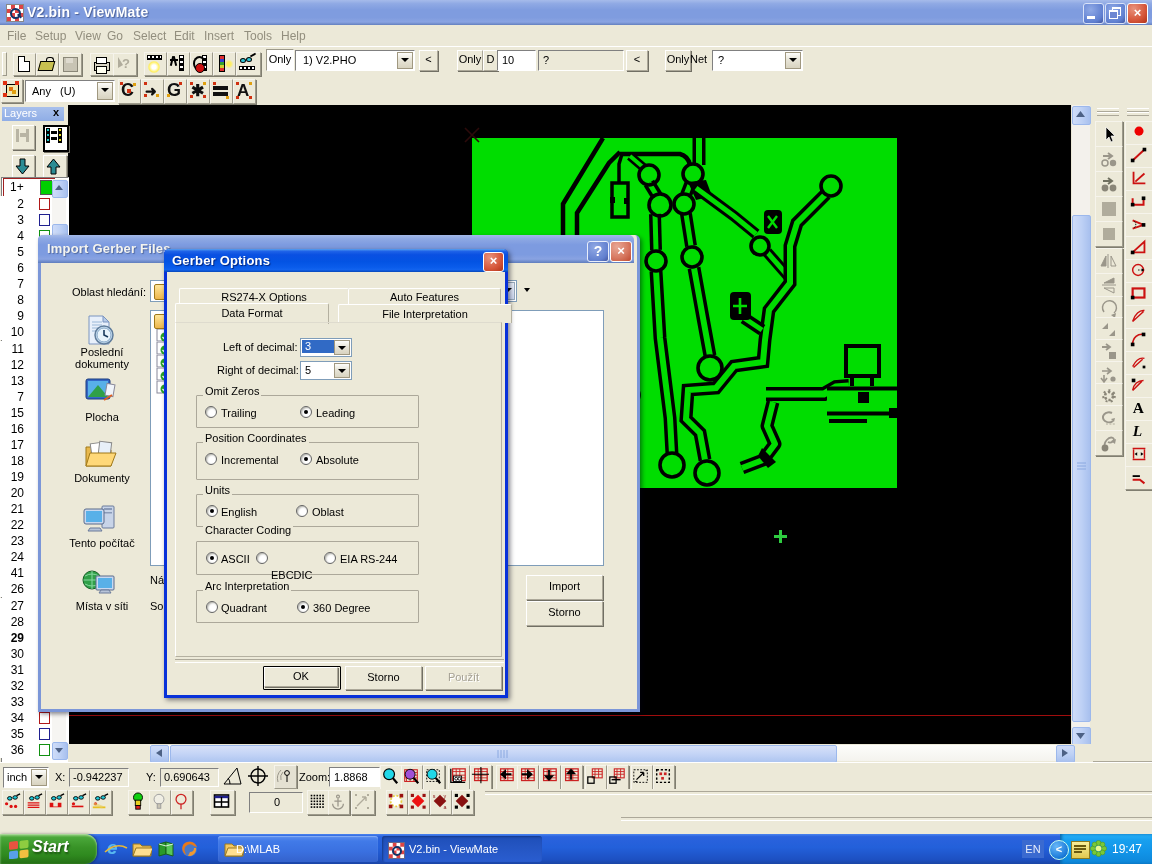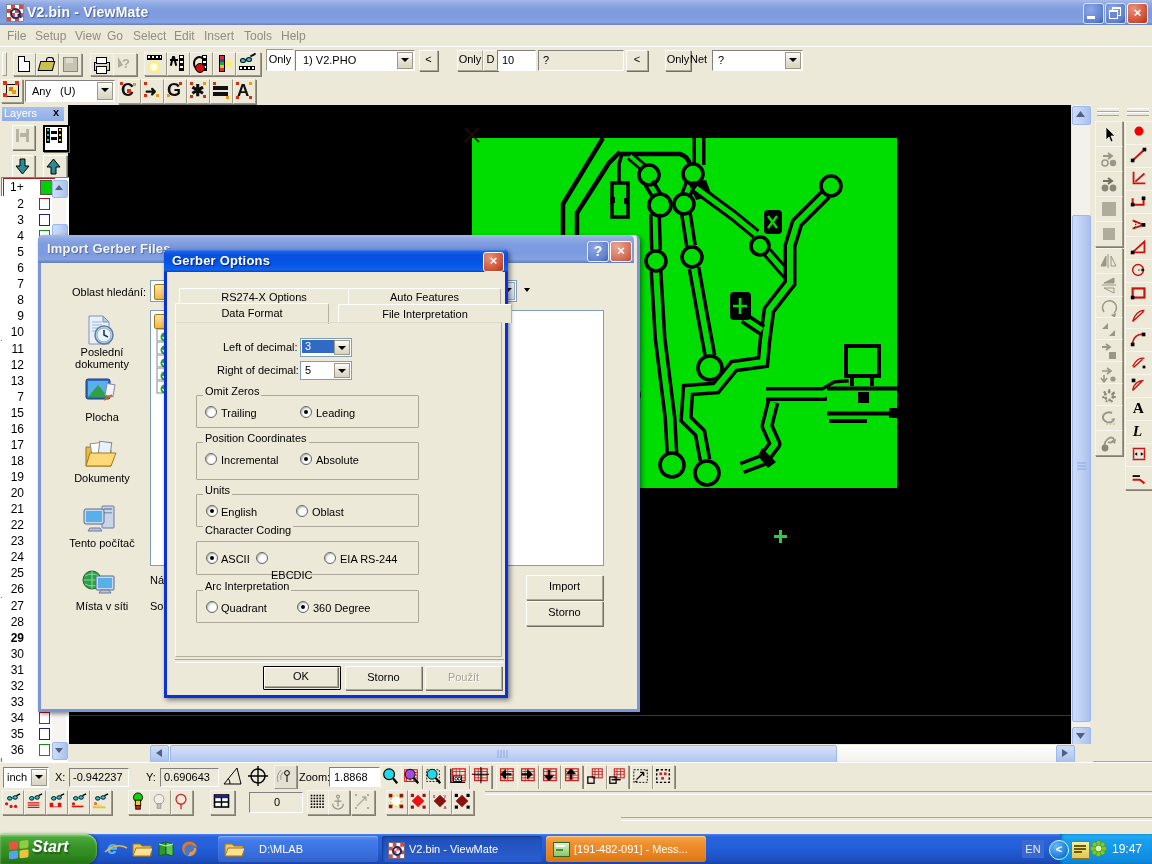--- a/index.html
+++ b/index.html
@@ -410,21 +410,21 @@
       </div>
       <div class="abs" style="left:0;top:428px;width:52px;height:16px;background:#fff;">
         <span style="position:absolute;right:28px;top:1px;font-size:12px;">23</span>
         <div class="abs" style="left:39px;top:2px;width:9px;height:10px;border:1px solid #b01818;background:#fff;"></div>
       </div>
       <div class="abs" style="left:0;top:444px;width:52px;height:16px;background:#fff;">
         <span style="position:absolute;right:28px;top:1px;font-size:12px;">24</span>
         <div class="abs" style="left:39px;top:2px;width:9px;height:10px;border:1px solid #202090;background:#fff;"></div>
       </div>
       <div class="abs" style="left:0;top:460px;width:52px;height:16px;background:#fff;">
-        <span style="position:absolute;right:28px;top:1px;font-size:12px;">25</span>
+        <span style="position:absolute;right:28px;top:1px;font-size:12px;">41</span>
         <div class="abs" style="left:39px;top:2px;width:9px;height:10px;border:1px solid #109010;background:#fff;"></div>
       </div>
       <div class="abs" style="left:0;top:476px;width:52px;height:16px;background:#fff;">
         <span style="position:absolute;right:28px;top:1px;font-size:12px;">26</span>
         <div class="abs" style="left:39px;top:2px;width:9px;height:10px;border:1px solid #b01818;background:#fff;"></div>
       </div>
       <div class="abs" style="left:0;top:493px;width:52px;height:16px;background:#fff;">
         <span style="position:absolute;right:28px;top:1px;font-size:12px;">27</span>
         <div class="abs" style="left:39px;top:2px;width:9px;height:10px;border:1px solid #202090;background:#fff;"></div>
       </div>
@@ -1225,35 +1225,28 @@
       <circle cx="9.5" cy="10" r="7.5" fill="#4878c8"></circle>
       <path d="M3 6 A8 8 0 0 1 17 8 L14 7 A5.5 5.5 0 0 0 5 13 L6 16 A8 8 0 0 1 3 6" fill="#e87818"></path>
       <path d="M16 9 A7 7 0 0 1 8 17 L10 13 A4 4 0 0 0 14 9 Z" fill="#f09830"></path>
     </svg>
 
   <div class="abs" style="left:218px;top:2px;width:160px;height:26px;border-radius:3px;background:linear-gradient(180deg,#5a8df0 0%,#417ae8 20%,#3a70e0 60%,#3462cc 100%);box-shadow:inset 0 1px 1px #88aef5;">
     <svg class="abs" style="left:6px;top:5px;" width="20" height="16" viewBox="0 0 20 16">
         <path d="M1 3 h7 l2 2 h9 v10 h-18 Z" fill="#f4c860" stroke="#9a7820"></path>
         <path d="M1 15 L4 7 h17 L18 15 Z" fill="#ffdf90" stroke="#9a7820"></path>
       </svg>
-    <div class="abs" style="left:41px;top:7px;color:#fff;font-size:11px;">D:\MLAB</div>
+    <div class="abs" style="left:18px;top:7px;color:#fff;font-size:11px;">D:\MLAB</div>
   </div>
   <div class="abs" style="left:382px;top:2px;width:160px;height:26px;border-radius:3px;background:linear-gradient(180deg,#1e4eb8 0%,#2455c2 40%,#2a5dd0 100%);box-shadow:inset 1px 1px 2px #163a8a;">
     <div class="abs" style="left:6px;top:6px;width:15px;height:15px;background:#fff;border:1px solid #668;">
       <div class="abs" style="left:0;top:0;width:15px;height:15px;background:conic-gradient(#d44 0 25%,#fff 0 50%,#d44 0 75%,#fff 0);background-size:7.5px 7.5px;"></div>
       <div class="abs" style="left:3px;top:3px;width:6px;height:6px;border:2px solid #136;border-radius:50%;"></div>
     </div>
     <div class="abs" style="left:27px;top:7px;color:#fff;font-size:11px;">V2.bin - ViewMate</div>
-  </div>
-  <div class="abs" style="left:546px;top:2px;width:160px;height:26px;border-radius:3px;background:linear-gradient(180deg,#f5a74e 0%,#ee8f30 30%,#e8831f 70%,#d87714 100%);box-shadow:inset 0 1px 1px #ffd090;">
-    <div class="abs" style="left:7px;top:6px;width:15px;height:13px;background:linear-gradient(180deg,#d8f0c8,#88c868);border:1px solid #2a6a1a;">
-        <div class="abs" style="left:2px;top:2px;width:9px;height:2px;background:#fff;"></div>
-        <div class="abs" style="left:2px;top:6px;width:7px;height:2px;background:#4a8a3a;"></div>
-      </div>
-    <div class="abs" style="left:28px;top:7px;color:#fff;font-size:11px;">[191-482-091] - Mess...</div>
   </div>
 
   <div class="abs" style="left:1060px;top:0;width:92px;height:30px;background:linear-gradient(180deg,#28b0f8 0%,#18a0ef 20%,#1194e8 60%,#0d86d8 100%);box-shadow:inset 2px 0 3px #0a6ab0;"></div>
   <div class="abs" style="left:1022px;top:6px;width:22px;height:18px;background:#3a6ad0;color:#e8eefb;font-size:11px;text-align:center;line-height:18px;">EN</div>
   <div class="abs" style="left:1049px;top:6px;width:18px;height:18px;border-radius:50%;background:radial-gradient(circle at 35% 30%,#68b8f8,#1878d8 70%,#0a58a8);border:1px solid #cfe;color:#fff;font-weight:bold;font-size:11px;text-align:center;line-height:17px;">&lt;</div>
   <div class="abs" style="left:1071px;top:7px;width:17px;height:16px;background:linear-gradient(180deg,#f8ef9a,#e0c850);border:1px solid #8a7a20;">
       <div class="abs" style="left:2px;top:3px;width:12px;height:1.5px;background:#6a5a10;"></div>
       <div class="abs" style="left:2px;top:6px;width:12px;height:1.5px;background:#6a5a10;"></div>
       <div class="abs" style="left:2px;top:9px;width:8px;height:1.5px;background:#6a5a10;"></div>
     </div>

